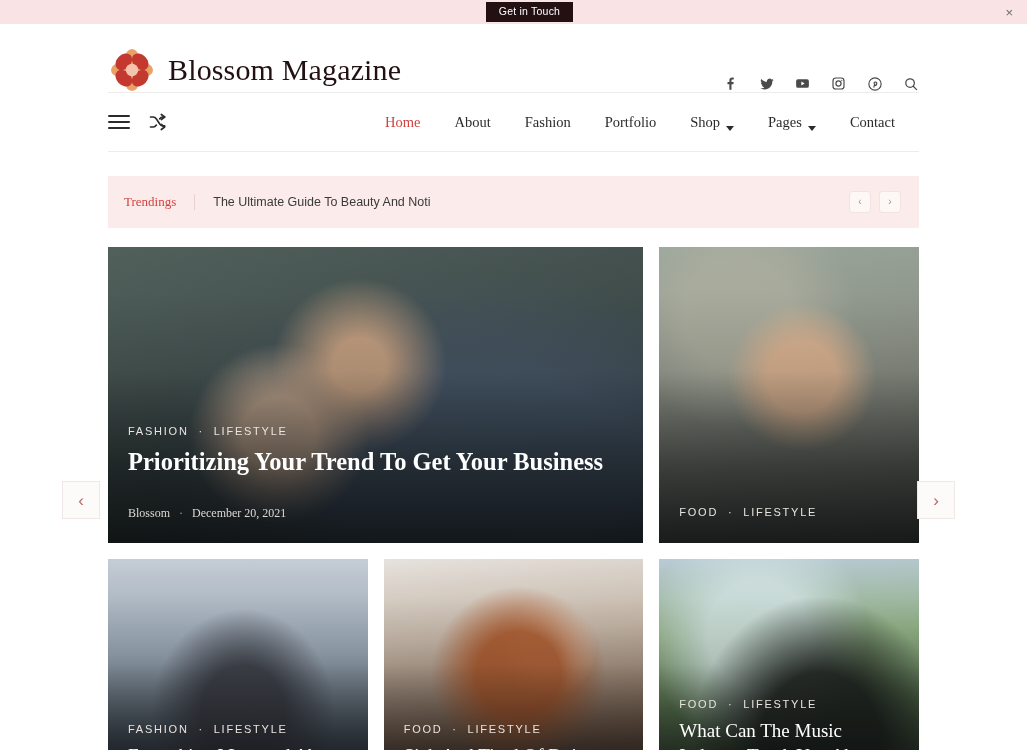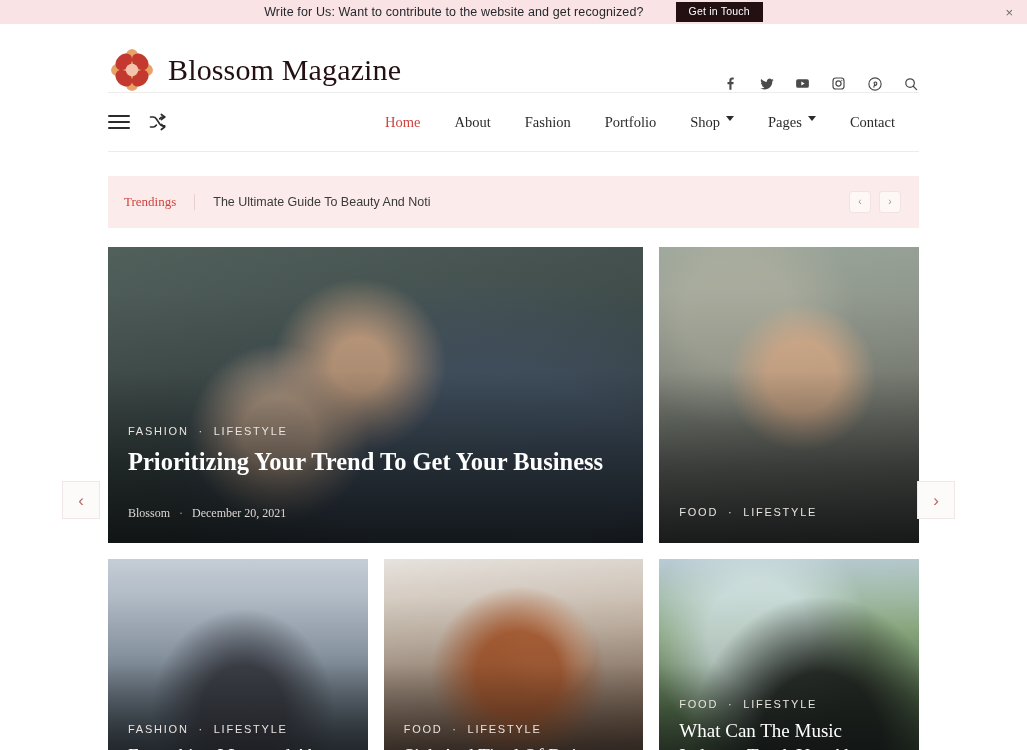--- a/index.html
+++ b/index.html
@@ -102,21 +102,21 @@
     align-items: center;
     gap: 34px;
     padding-right: 24px;
   }
   .menu-item {
     font-family: "Liberation Serif", serif;
     font-size: 14.5px;
     color: #2b2b2b;
     cursor: pointer;
     display: flex;
-    align-items: flex-start;
+    align-items: flex-end;
     gap: 6px;
     white-space: nowrap;
   }
   .menu-item.active { color: #d0433f; }
   .caret {
     width: 0; height: 0;
     border-left: 4px solid transparent;
     border-right: 4px solid transparent;
     border-top: 5px solid #2b2b2b;
     margin-top: 2px;
@@ -256,21 +256,20 @@
     background:
       radial-gradient(ellipse at 62% 72%, rgba(30,34,30,.92) 0 26%, rgba(30,34,30,0) 56%),
       radial-gradient(ellipse at 38% 30%, rgba(210,226,226,.8) 0 22%, rgba(210,226,226,0) 48%),
       linear-gradient(178deg, #b9cbd6 0%, #8fae84 30%, #5d7a52 58%, #2d3b2a 100%);
   }
 </style>
 </head>
 <body>
 
 <div class="promo-bar">
-  <span class="promo-text">Write for Us: Want to contribute to the website and get recognized?</span>
   <button class="promo-btn">Get in Touch</button>
   <span class="promo-close">×</span>
 </div>
 
 <div class="header">
   <div class="brand">
     <span class="brand-mark">
       <svg viewBox="0 0 48 44" width="48" height="44" aria-hidden="true">
         <g transform="translate(24,22)">
           <ellipse cx="0" cy="-11.5" rx="7" ry="9.5" fill="#e8a268"></ellipse>

